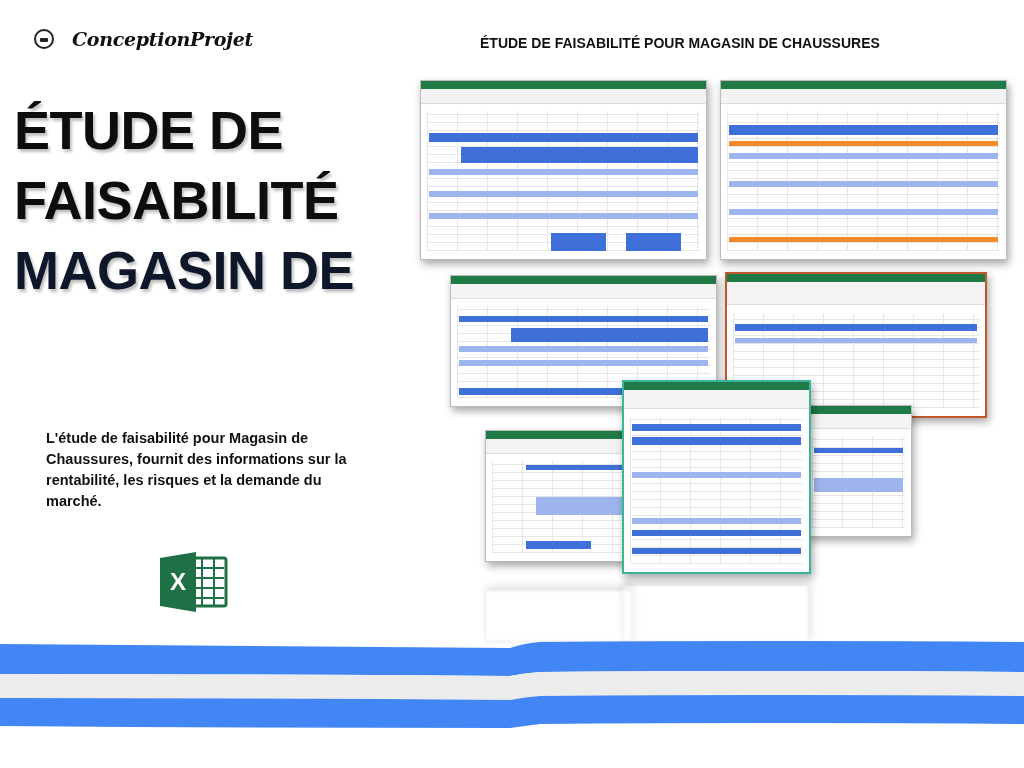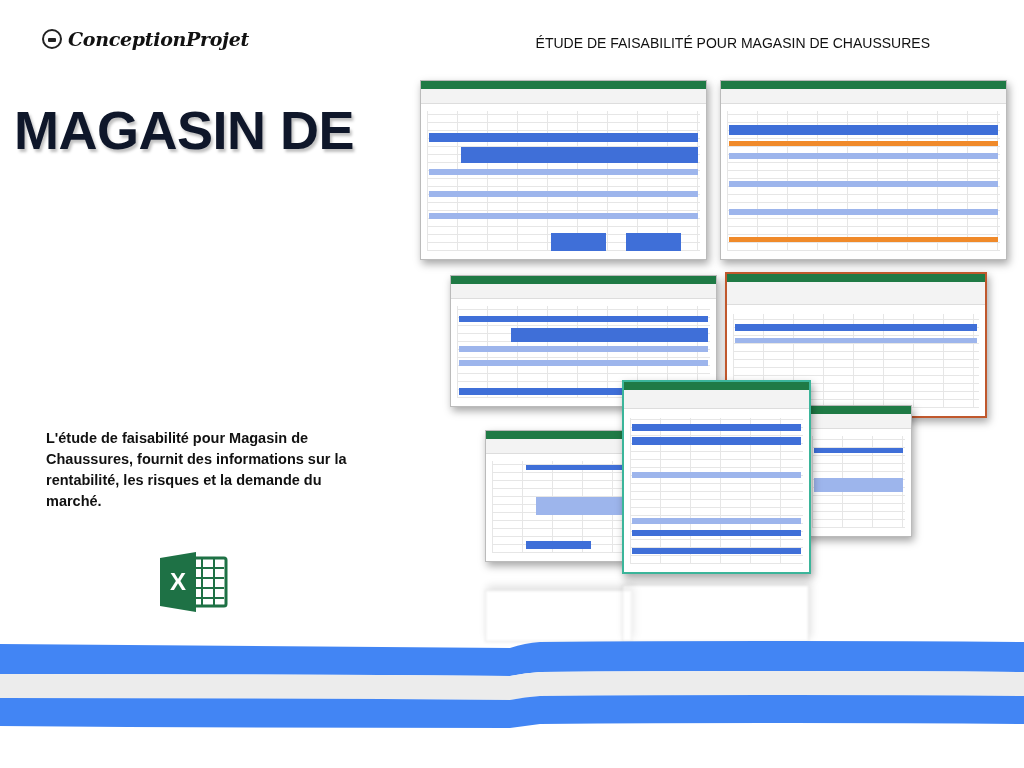--- a/index.html
+++ b/index.html
@@ -1,24 +1,24 @@
 <!DOCTYPE html>
 <html><head>
 <meta charset="utf-8">
 <style>
   html, body { margin: 0; padding: 0; }
   body {
     width: 1024px; height: 768px; position: relative; overflow: hidden;
     background: #ffffff; font-family: "Liberation Sans", sans-serif;
   }
-  .logo { position: absolute; left: 42px; top: 28px; display: flex; align-items: center; gap: 6px; }
+  .logo { position: absolute; left: 34px; top: 28px; display: flex; align-items: center; gap: 18px; }
   .logo-icon { width: 20px; height: 20px; border: 2px solid #222; border-radius: 50%; box-sizing: border-box; position: relative; }
   .logo-icon::after { content: ""; position: absolute; left: 4px; top: 7px; width: 8px; height: 4px; background: #222; border-radius: 1px; }
   .logo-text { font-family: "DejaVu Serif", serif; font-style: italic; font-weight: bold; font-size: 19px; color: #111; letter-spacing: -0.3px; }
-  .header-title { position: absolute; left: 480px; top: 35px; width: 450px; text-align: right; font-weight: normal; font-size: 14px; color: #111; }
+  .header-title { position: absolute; left: 480px; top: 35px; width: 450px; text-align: left; font-weight: bold; font-size: 14px; color: #111; }
   .hero { position: absolute; left: 14px; top: 95px; font-weight: bold; font-size: 54px; line-height: 70px; letter-spacing: -0.5px; }
   .hero .dark { color: #0d0d0d; text-shadow: 2px 3px 3px rgba(0,0,0,0.25); }
   .hero .blue { color: #0f172a; text-shadow: 2px 3px 3px rgba(0,0,0,0.25); }
   .desc { position: absolute; left: 46px; top: 428px; width: 320px; font-weight: bold; font-size: 14.5px; line-height: 21px; color: #111; }
   .excel-icon { position: absolute; left: 158px; top: 550px; width: 72px; height: 64px; }
 
   .sheet { position: absolute; background: #fff; box-shadow: 2px 4px 8px rgba(0,0,0,0.35); border: 1px solid #bbb; overflow: hidden; }
   .sheet .bar { height: 8px; background: #1f7a45; }
   .sheet .ribbon { height: 14px; background: #f3f3f3; border-bottom: 1px solid #ddd; }
   .sheet .grid { position: absolute; left: 6px; right: 6px; top: 30px; bottom: 8px;
@@ -35,20 +35,22 @@
 <body>
 
 <div class="logo">
   <span class="logo-icon"></span>
   <span class="logo-text">ConceptionProjet</span>
 </div>
 
 <div class="header-title">ÉTUDE DE FAISABILITÉ POUR MAGASIN DE CHAUSSURES</div>
 
 <div class="hero">
+  <div class="dark">ÉTUDE DE</div>
+  <div class="dark">FAISABILITÉ</div>
   <div class="blue">MAGASIN DE</div>
 </div>
 
 <div class="desc">L'étude de faisabilité pour Magasin de Chaussures, fournit des informations sur la rentabilité, les risques et la demande du marché.</div>
 
 <svg class="excel-icon" viewBox="0 0 72 64">
   <rect x="28" y="8" width="40" height="48" rx="2" fill="#fff" stroke="#1e7145" stroke-width="3"></rect>
   <g stroke="#1e7145" stroke-width="2">
     <line x1="44" y1="8" x2="44" y2="56"></line>
     <line x1="56" y1="8" x2="56" y2="56"></line>

